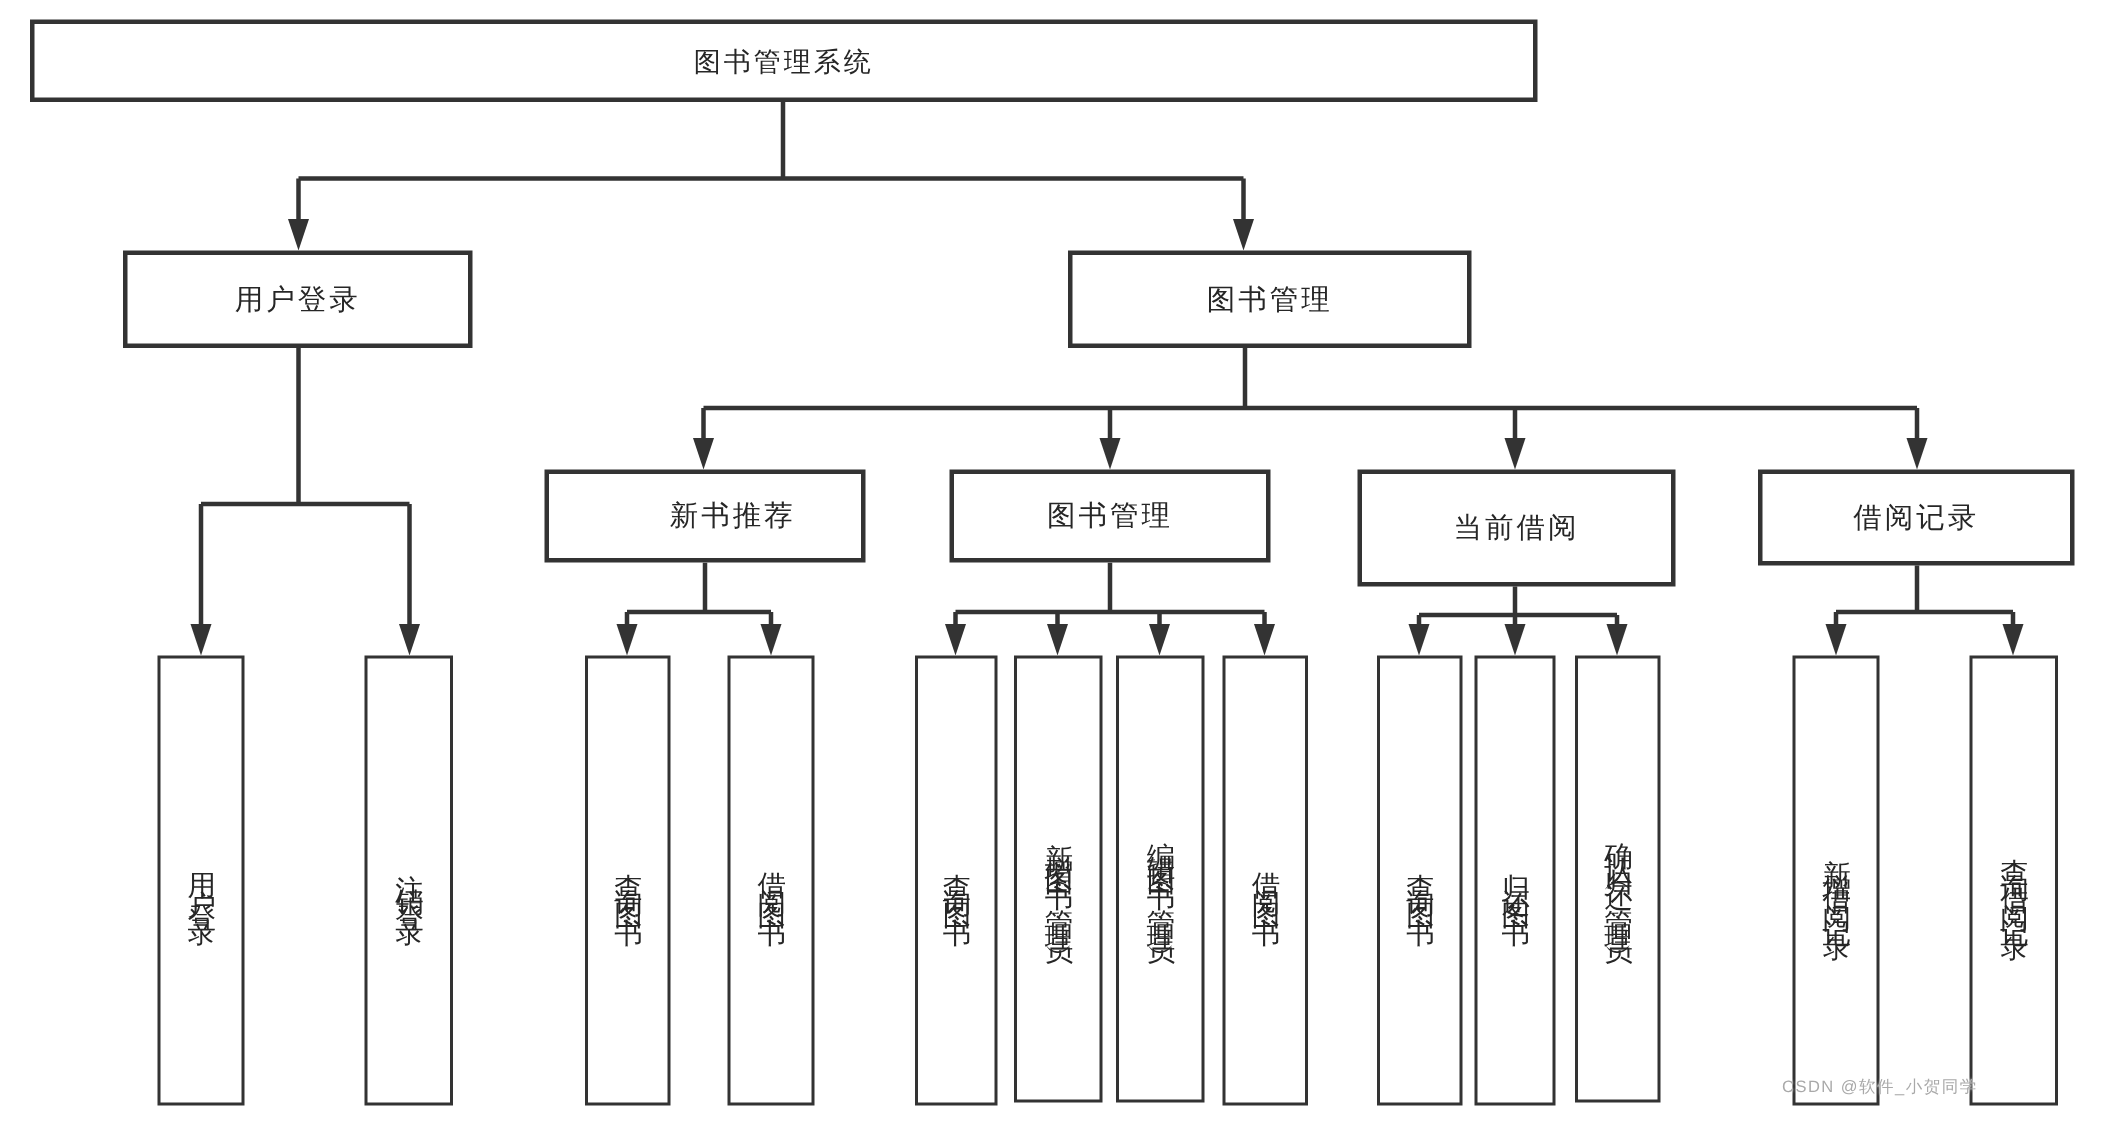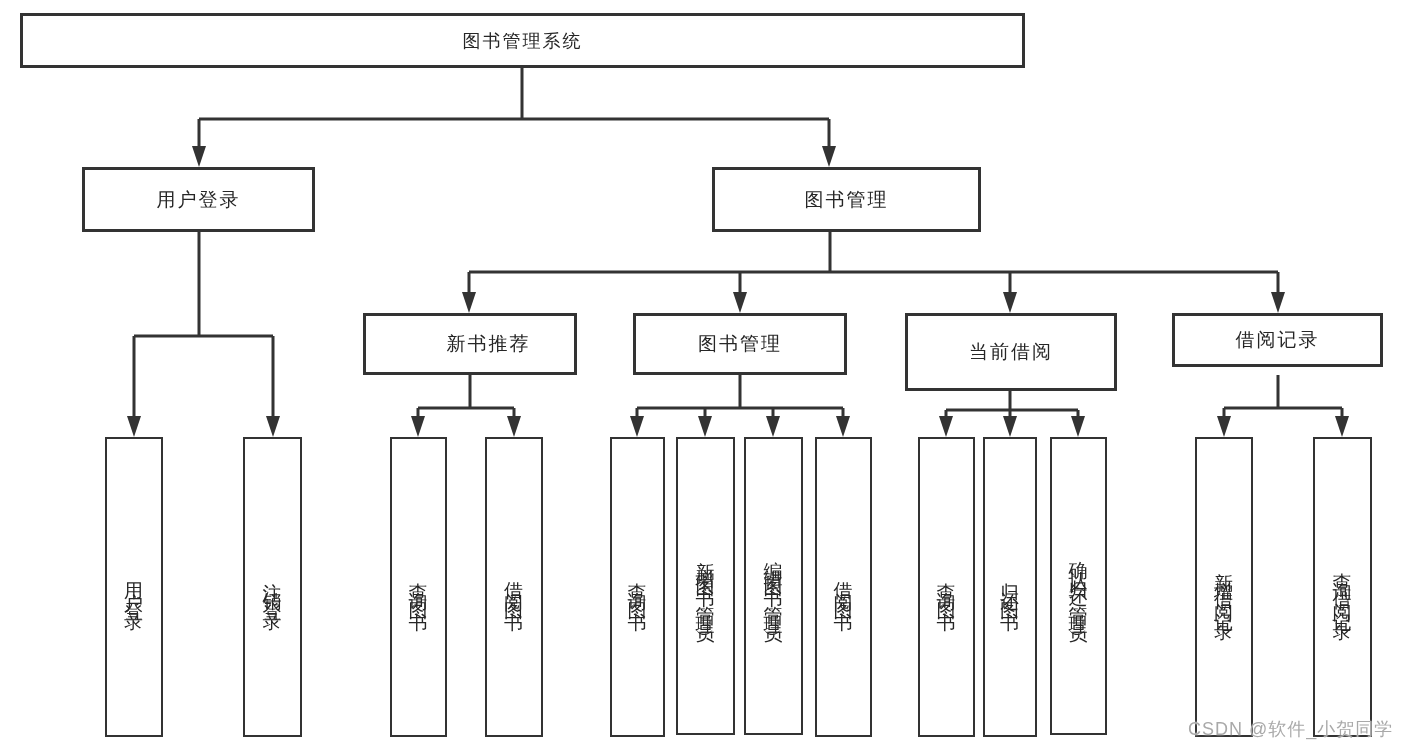--- a/index.html
+++ b/index.html
@@ -49,21 +49,21 @@
     text-orientation: mixed;
     letter-spacing: 10px;
     line-height: 1;
     white-space: nowrap;
   }
   .leaf.long span { letter-spacing: 9px; }
   .watermark {
     position: absolute;
     left: 1188px;
     top: 717px;
-    font-size: 18px;
+    font-size: 11px;
     color: #a9a9a9;
     letter-spacing: 1px;
     z-index: 10;
     text-shadow: 0 0 2px #ffffff;
     white-space: nowrap;
   }
 </style>
 </head>
 <body>
 
@@ -110,21 +110,21 @@
   </svg>
 
   <div class="node root" style="left:20px; top:13px; width:1005px; height:55px;">图书管理系统</div>
 
   <div class="node" style="left:82px; top:167px; width:233px; height:65px;">用户登录</div>
   <div class="node" style="left:712px; top:167px; width:269px; height:65px;">图书管理</div>
 
   <div class="node" style="left:363px; top:313px; width:214px; height:62px;padding-left:37px;">新书推荐</div>
   <div class="node" style="left:633px; top:313px; width:214px; height:62px;">图书管理</div>
   <div class="node" style="left:905px; top:313px; width:212px; height:78px;">当前借阅</div>
-  <div class="node" style="left:1172px; top:313px; width:211px; height:54px;">借阅记录</div>
+  <div class="node" style="left:1172px; top:313px; width:211px; height:64px;">借阅记录</div>
 
   <div class="leaf" style="left:105px; top:437px; width:58px; height:300px;">
     <span>用户登录</span>
     </div>
   <div class="leaf" style="left:243px; top:437px; width:59px; height:300px;">
     <span>注销登录</span>
     </div>
 
   <div class="leaf" style="left:390px; top:437px; width:57px; height:300px;">
     <span>查询图书</span>

